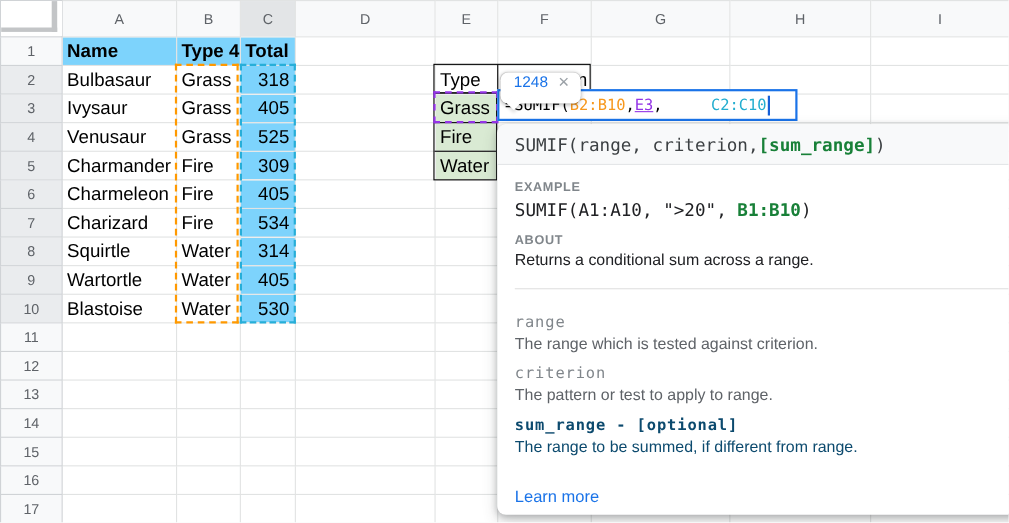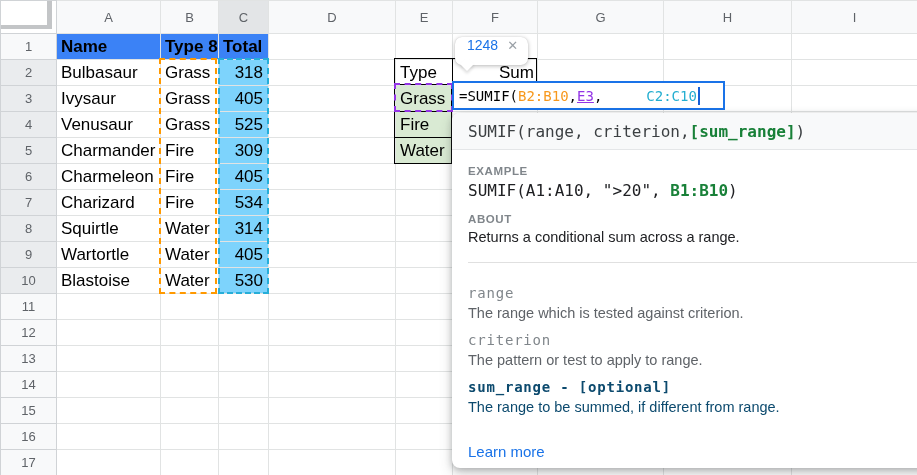--- a/index.html
+++ b/index.html
@@ -24,21 +24,21 @@
   tbody th.rh {
     height:26px; background:#f8f9fa; color:#5f6368; font-size:13px;
     text-align:center; vertical-align:middle; border-color:#d0d3d6;
   }
   tbody tr:nth-child(n+2):nth-child(-n+10) th.rh { background:#eaecee; }
   tbody td {
     height:26px; font-size:17px; color:#000; padding:0 3px 0 4px;
     vertical-align:middle; text-align:left; background:#fff;
   }
   
-  tbody tr:nth-child(1) td:nth-child(n+2):nth-child(-n+4) { background:#3b82f6; font-weight:bold; }
+  tbody tr:nth-child(1) td:nth-child(n+2):nth-child(-n+4) { background:#7dd3fc; font-weight:bold; }
   
   tbody td:nth-child(4) { text-align:right; padding-right:5px; }
   tbody tr:nth-child(1) td:nth-child(4) { text-align:left; }
   tbody tr:nth-child(n+2):nth-child(-n+10) td:nth-child(4) { background:#7dd3fc; }
   
   tbody tr:nth-child(n+3):nth-child(-n+5) td:nth-child(6) { background:#d9ead3; }
   
   tbody tr:nth-child(2) td:nth-child(7) { text-align:right; padding-right:3px; }
 
   
@@ -55,21 +55,21 @@
   .formula-box {
     position:absolute; left:452px; top:81px; width:273px; height:29px;
     background:#fff; border:2px solid #1a73e8; z-index:20;
     display:flex; align-items:center; padding-left:5px;
     font-family:"DejaVu Sans Mono", monospace; font-size:14px; color:#000;
   }
   .tok-orange { color:#f7981d; } .tok-purple { color:#9334e6;text-decoration:underline; } .tok-cyan { color:#24aed0;margin-left:44px; }
   .caret-bar { display:inline-block; width:2px; height:18px; background:#1560d8; margin-left:1px; }
 
   .chip {
-    position:absolute; left:455px; top:37px; height:28px; z-index:30;
+    position:absolute; left:455px; top:66px; height:28px; z-index:30;
     background:#fff; border-radius:7px; padding:0 10px 12px 12px;
     box-shadow:0 1px 4px rgba(0,0,0,0.28), 0 0 1px rgba(0,0,0,0.15);
     display:flex; align-items:center; gap:9px;
     font-size:14px;
   }
   .chip::after {
     content:""; position:absolute; left:7px; bottom:-4px; width:10px; height:10px;
     background:#fff; transform:rotate(45deg);
     box-shadow:2px 2px 3px rgba(0,0,0,0.12);
   }
@@ -142,21 +142,21 @@
           <th>F</th>
           <th>G</th>
           <th>H</th>
           <th>I</th>
         </tr>
       </thead>
     <tbody>
         <tr>
           <th class="rh">1</th>
           <td>Name</td>
-          <td>Type 8</td>
+          <td>Type 4</td>
           <td>Total</td>
           <td></td>
           <td></td>
           <td></td>
           <td></td>
           <td></td>
           <td></td>
         </tr>
         <tr>
           <th class="rh">2</th>

